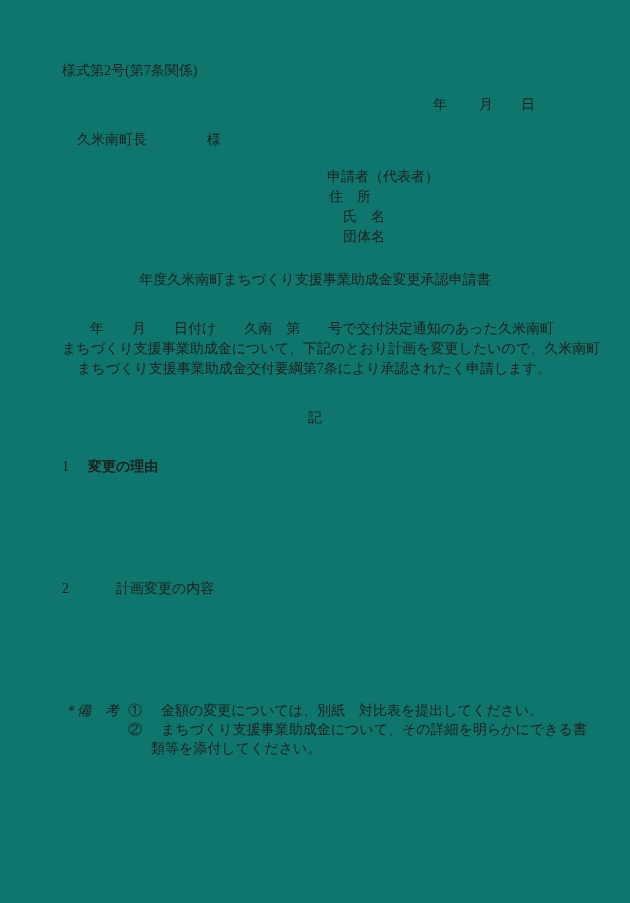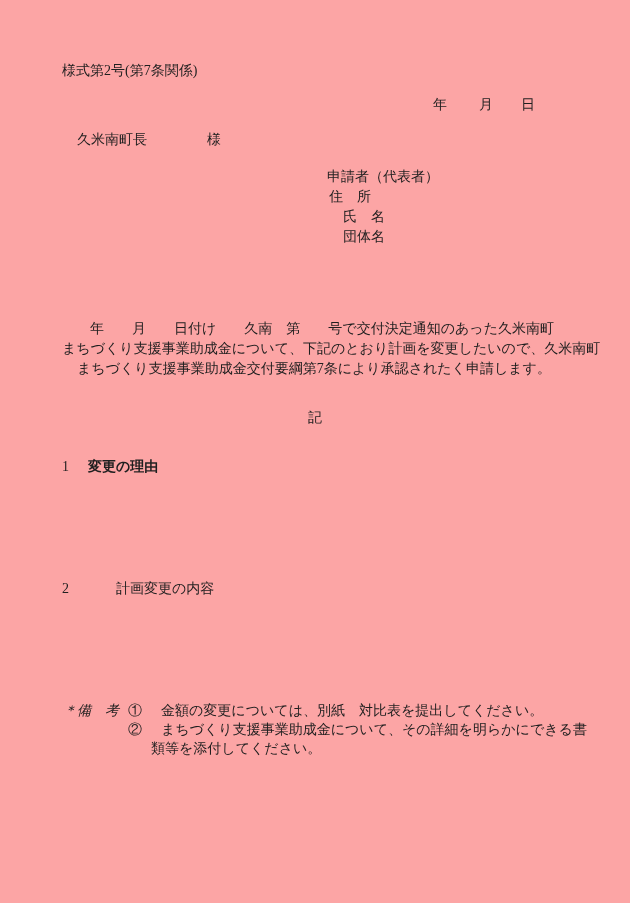--- a/index.html
+++ b/index.html
@@ -5,21 +5,21 @@
 <style>
   html, body {
     margin: 0;
     padding: 0;
     background: #fcfcfc;
   }
   .page {
     position: relative;
     width: 630px;
     height: 903px;
-    background: #fca5a5;
+    background: #0f766e;
     font-family: "Liberation Serif", "DejaVu Serif", serif;
     color: #1f1f1f;
     overflow: hidden;
   }
   .t {
     position: absolute;
     font-size: 14px;
     line-height: 20px;
     white-space: pre;
     letter-spacing: 0;
@@ -82,20 +82,21 @@
     <span class="t addr-line addr-sama">様</span>
   </div>
 
   <div>
     <div class="t app-heading">申請者（代表者）</div>
     <div class="t app-address">住　所</div>
     <div class="t app-name">氏　名</div>
     <div class="t app-group">団体名</div>
   </div>
 
+  <div class="t centered doc-title">年度久米南町まちづくり支援事業助成金変更承認申請書</div>
 
   <div>
     <div class="t body-line-0">　　年　　月　　日付け　　久南　第　　号で交付決定通知のあった久米南町</div>
     <div class="t body-line-1">まちづくり支援事業助成金について、下記のとおり計画を変更したいので、久米南町</div>
     <div class="t body-line-2">まちづくり支援事業助成金交付要綱第7条により承認されたく申請します。</div>
   </div>
 
   <div class="t centered ki">記</div>
 
   <div>

